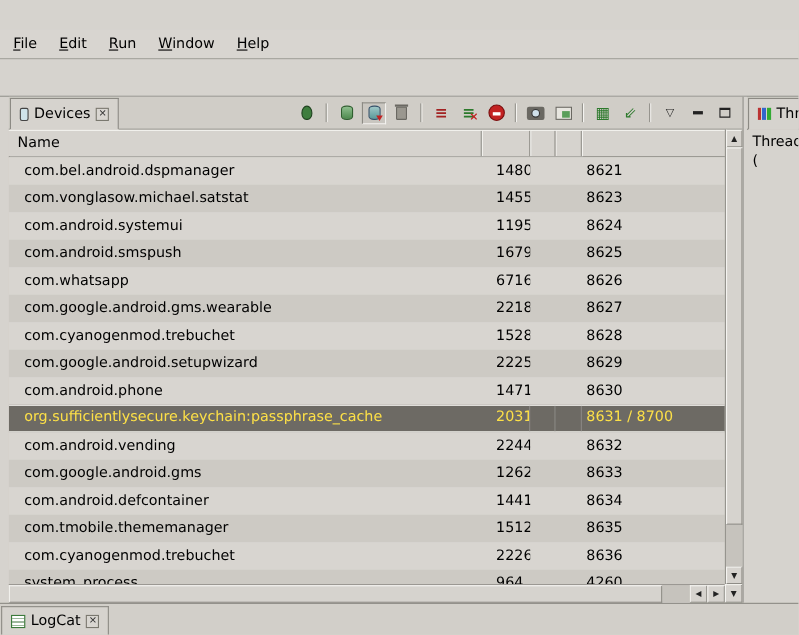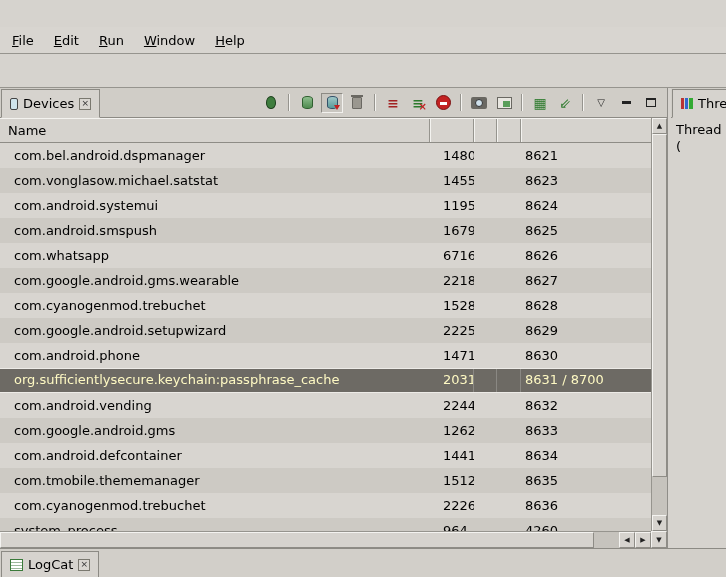--- a/index.html
+++ b/index.html
@@ -13,21 +13,21 @@
   
   .menubar { height:27px; display:flex; align-items:center; padding-left:2px;
              background:#d8d5d0; border-bottom:1px solid #96948e; flex:0 0 27px;margin-top:27px; }
   .menu-item { display:inline-block; padding:4px 10px; cursor:default; }
   .menu-item::first-letter { text-decoration:underline; }
 
   
   .toolbar-strip { flex:0 0 34px; background:#d6d3ce; border-bottom:1px solid #96948e; }
 
   
-  .main { flex:1; display:flex; min-height:0; }
+  .main { flex:1; display:flex; min-height:0;margin-left:8px; }
   .left-panel { width:667px; display:flex; flex-direction:column; min-height:0; }
   .sash { width:4px; background:#d6d3ce; border-left:1px solid #8f8d88; }
   .right-panel { flex:1; display:flex; flex-direction:column; overflow:hidden; }
 
   
   .tabbar { flex:0 0 30px; height:30px; display:flex; align-items:flex-end;
             background:#d0cdc7; border-bottom:1px solid #8c8a84; }
   .tab { display:flex; align-items:center; gap:5px; padding:0 8px; height:29px;
          background:#d6d3ce; border:1px solid #8c8a84; border-bottom:1px solid #d6d3ce;
          margin-bottom:-1px; margin-left:1px; white-space:nowrap; }
@@ -86,21 +86,21 @@
   .w-b { width:24px; } .w-port { flex:1; border-right:none; box-shadow:none; }
   .tbody { flex:1; overflow:hidden; background:#d6d3ce; }
   .row { height:25px; display:flex; line-height:25px; }
   .row:nth-child(odd)  { background:#d8d5d0; }
   .row:nth-child(even) { background:#cdcac4; }
   .cell { overflow:hidden; white-space:nowrap; }
   .cell.name { width:430px; padding-left:14px; }
   .cell.pid  { width:44px;  padding-left:13px; }
   .cell.ga { width:23px; } .cell.gb { width:24px; }
   .cell.port { flex:1; padding-left:4px; }
-  .row.selected { background:#6d6a64; color:#fef9c3; border-top:1px solid #edebe7;
+  .row.selected { background:#6d6a64; color:#fde047; border-top:1px solid #edebe7;
                   border-bottom:1px solid #edebe7; line-height:22px; }
   .row.selected .cell.pid, .row.selected .cell.ga, .row.selected .cell.gb
                 { border-right:1px solid #8a8883; }
 
   
   .vscroll { flex:0 0 16px; width:16px; display:flex; flex-direction:column;
              background:#c6c3bd; border-left:1px solid #96948e; }
   .sb-btn { flex:0 0 16px; height:16px; width:100%; display:flex; align-items:center;
             justify-content:center; font-size:7px; color:#222; background:#d6d3ce;
             border:1px solid; border-color:#f4f3f0 #8e8c86 #8e8c86 #f4f3f0; }

